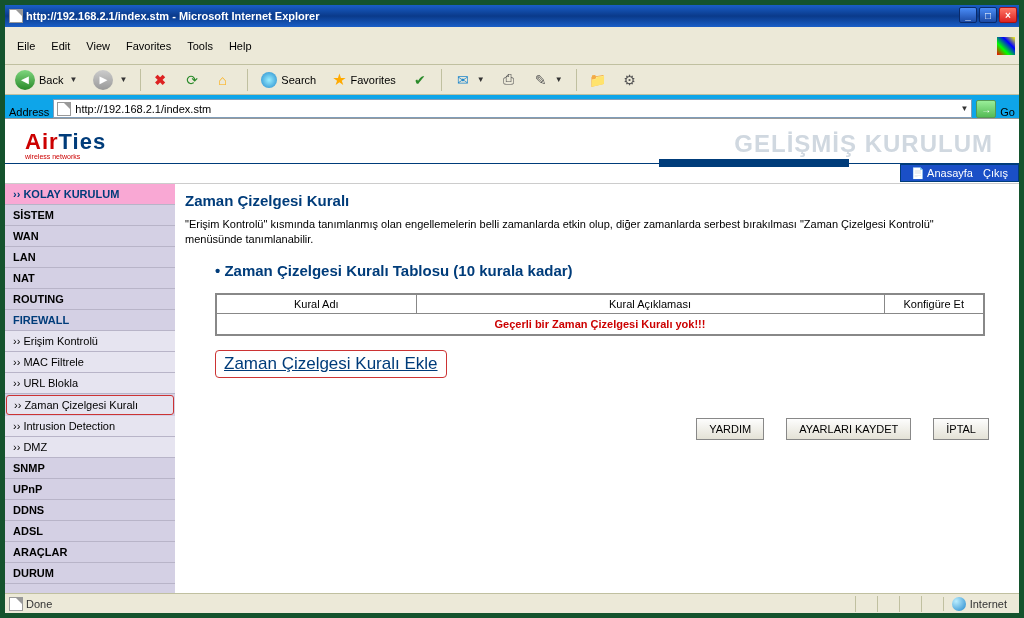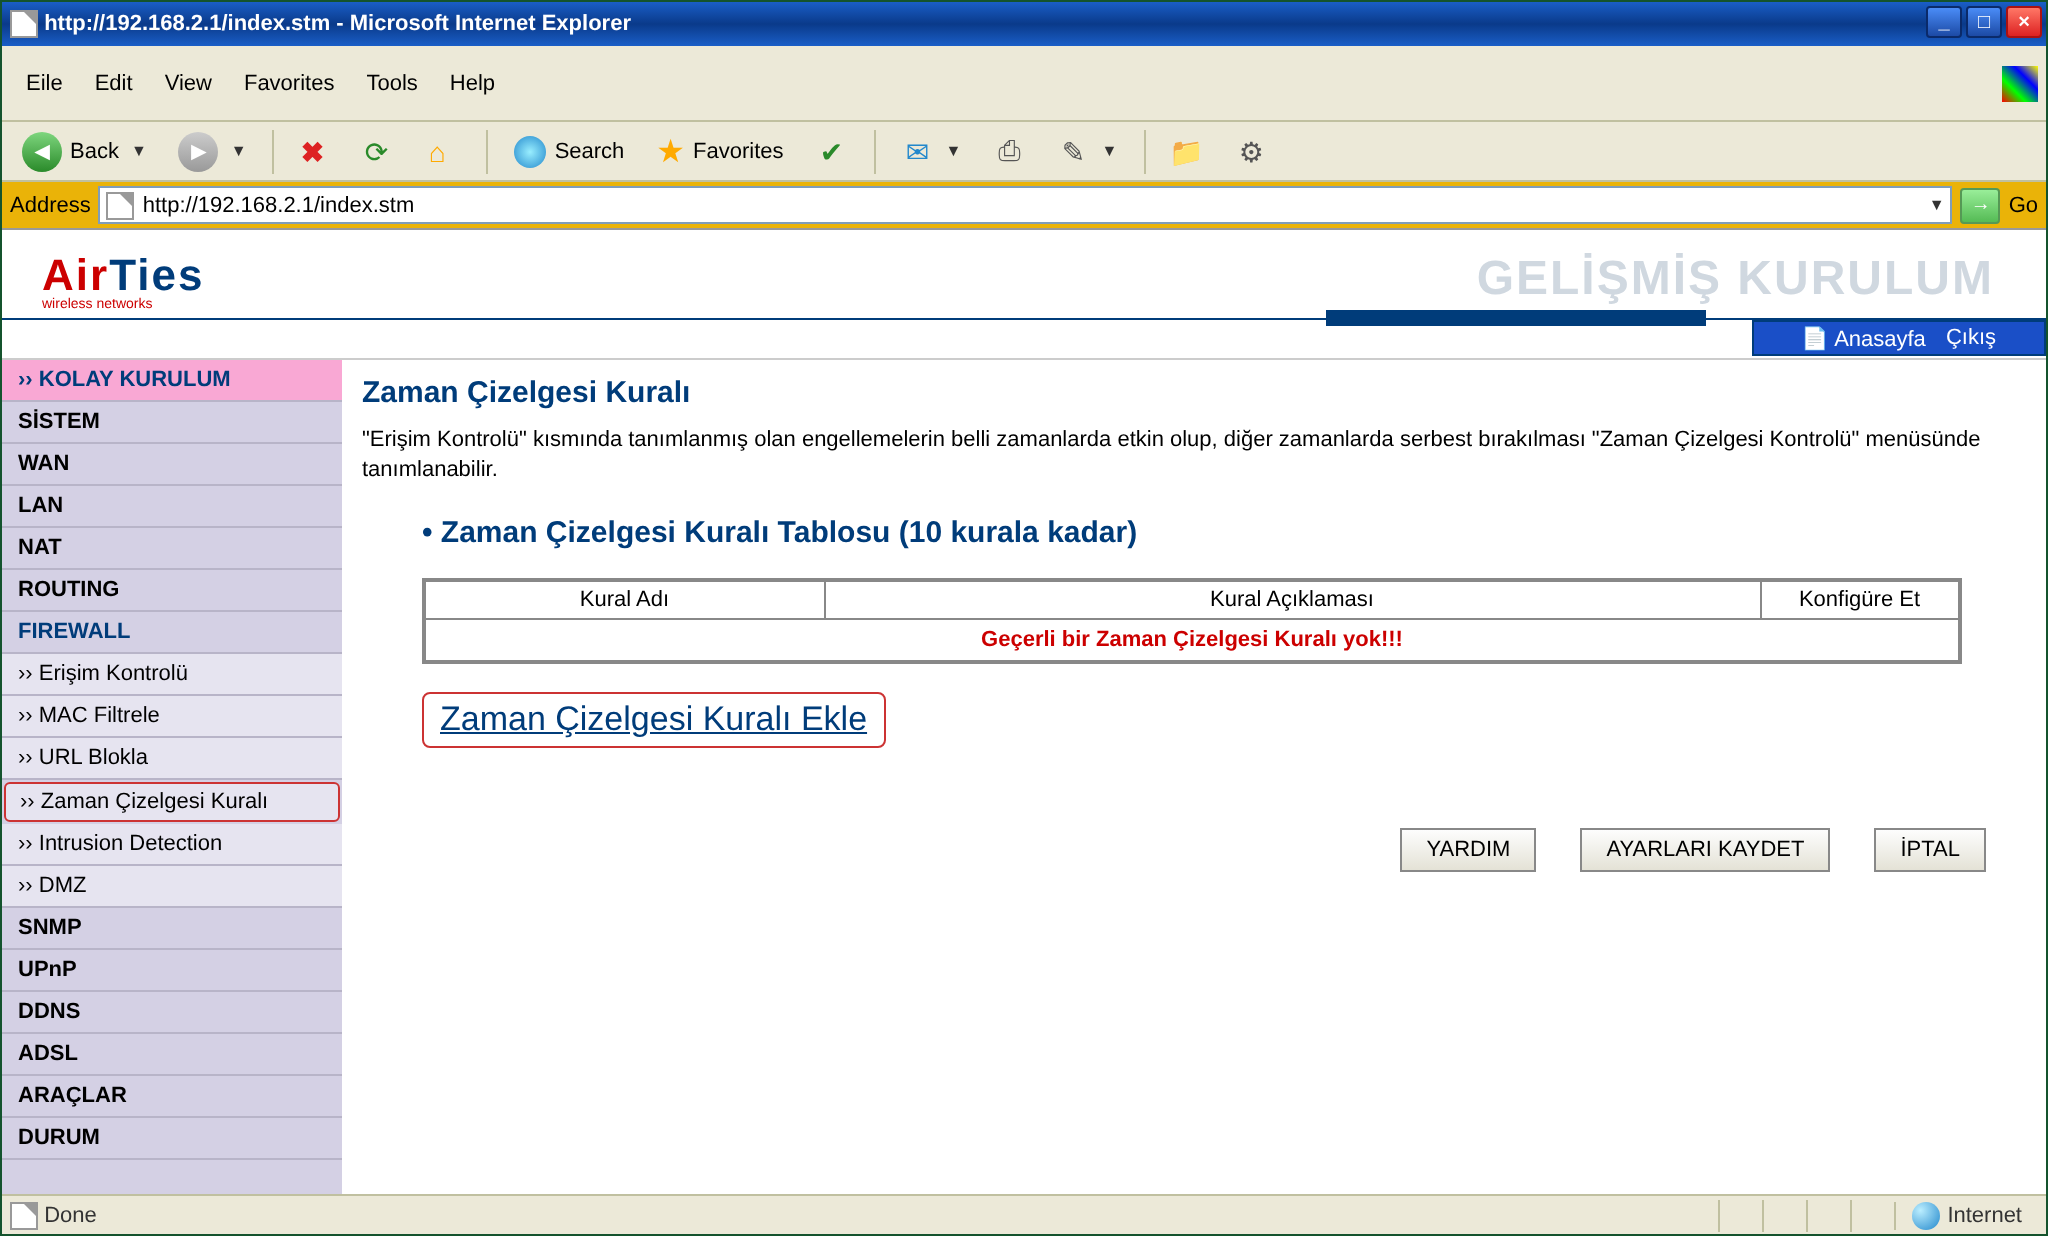--- a/index.html
+++ b/index.html
@@ -7,21 +7,21 @@
       font-family: Tahoma, Verdana, sans-serif;
       font-size: 11px;
       background: #fff;
       overflow: hidden;
     }
     .window {
       width: 1024px;
       height: 618px;
       display: flex;
       flex-direction: column;
-      border: 1px solid #14532d;
+      border: 5px solid #14532d;
     }
     .titlebar {
       background: linear-gradient(to bottom, #1a5ec7 0%, #0a3a8a 50%, #1a5ec7 100%);
       color: #fff;
       height: 22px;
       display: flex;
       align-items: center;
       padding: 0 4px;
       font-weight: bold;
       font-size: 11px;
@@ -105,24 +105,24 @@
     .drop-arrow { font-size: 8px; color: #333; margin-left: 2px;}
     .small-ic {
       width: 16px;
       height: 16px;
       display: inline-flex;
       align-items: center;
       justify-content: center;
       font-size: 14px;
     }
     .addressbar {
-      background: #eab308;
+      background: #0ea5e9;
       height: 24px;
       display: flex;
-      align-items: center;
+      align-items: flex-end;
       padding: 0 4px;
       border-bottom: 1px solid #999;
       gap: 4px;
       font-size: 11px;
     }
     .addr-input {
       flex: 1;
       height: 19px;
       border: 1px solid #7f9db9;
       background: #fff;
@@ -192,21 +192,21 @@
       height: 8px;
       background: #003c7a;
     }
     .bluebar-right {
       margin-left: auto;
       background: #1a4fc7;
       border: 1px solid #003c7a;
       height: 18px;
       display: flex;
       align-items: center;
-      padding: 0 24px;
+      padding: 0 10px;
       color: #fff;
       font-size: 11px;
       gap: 10px;
     }
     .bluebar-right span { color:#fff; }
     .main-area {
       flex: 1;
       display: flex;
       border-top: 1px solid #ccc;
       overflow: hidden;

